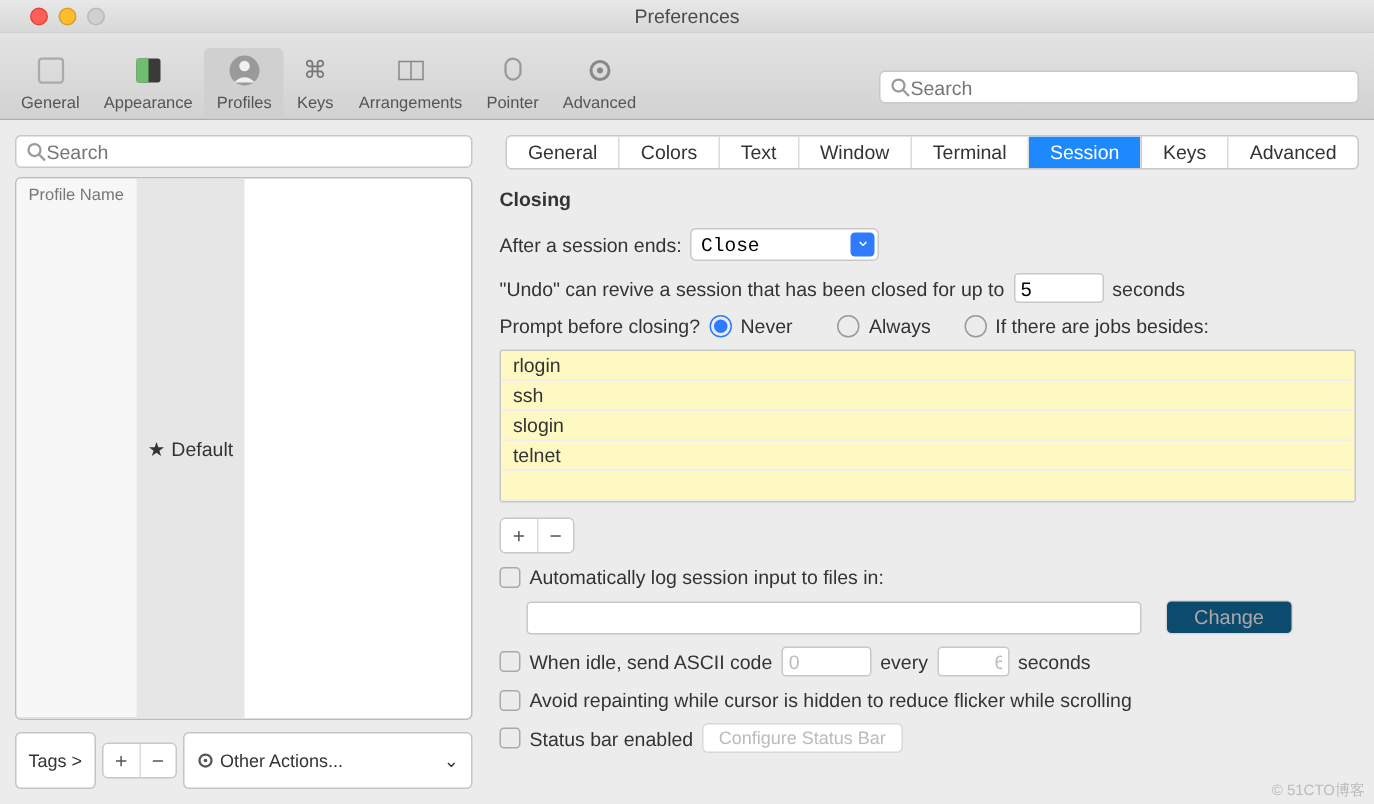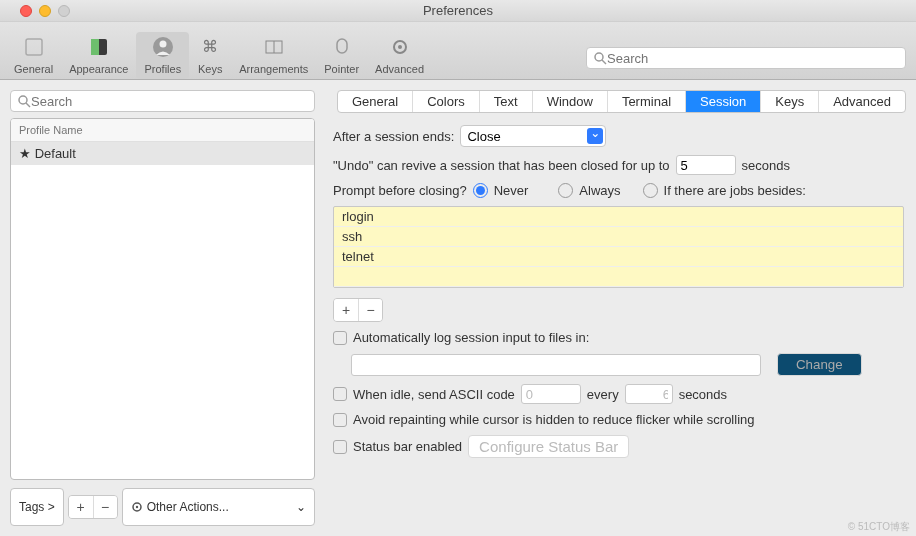--- a/index.html
+++ b/index.html
@@ -14,21 +14,21 @@
   .toolbar { display:flex; align-items:flex-end; padding: 4px 10px 0 6px; background: linear-gradient(#e3e3e3,#d2d2d2); border-bottom:1px solid #b0b0b0; height:58px;}
   .tool { display:flex; flex-direction:column; align-items:center; padding:2px 8px 4px 8px; font-size:11px; color:#555; border-radius:4px; }
   .tool.selected { background:#d0d0d0; }
   .tool .icon { width:26px; height:26px; margin-bottom:3px; display:flex; align-items:center; justify-content:center;}
   .toolbar-search { margin-left:auto; flex:1; max-width:320px; margin-bottom:10px; }
   .search-field { display:flex; align-items:center; background:#fff; border:1px solid #c8c8c8; border-radius:4px; padding:2px 6px; height:22px; }
   .search-field svg { flex:none; }
   .search-field input { border:none; outline:none; flex:1; font-size:13px; background:transparent; }
   .content { display:flex; padding:10px; gap:16px; height:calc(536px - 22px - 58px);}
   .left { width:322px; display:flex; flex-direction:column; }
-  .profiles-box { border:1px solid #bcbcbc; border-radius:4px; background:#fff; flex:1; display:flex; flex-direction:column; overflow:hidden;}
+  .profiles-box { border:1px solid #bcbcbc; border-radius:4px; background:#fff; flex:1; display:flex; overflow:hidden;}
   .profiles-header { font-size:11px; color:#777; padding:5px 8px; border-bottom:1px solid #e0e0e0; background:#f7f7f7;}
   .profile-row { padding:4px 8px; background:#e6e6e6; display:flex; align-items:center; gap:4px;}
   .bottom-bar { display:flex; gap:4px; margin-top:8px; align-items:center;}
   .mac-button { background:#fff; border:1px solid #c4c4c4; border-radius:4px; padding:2px 8px; font-size:12px; height:38px; display:flex; align-items:center; gap:4px; }
   .right { flex:1; display:flex; flex-direction:column; }
   .tabbar { display:flex; background:#fff; border:1px solid #c8c8c8; border-radius:4px; overflow:hidden; align-self:stretch; margin-left:6px; margin-bottom:8px;}
   .tab { padding:3px 14px; font-size:13px; border-right:1px solid #dcdcdc; color:#333; }
   .tab:last-child{border-right:none;}
   .tab.active { background:#1e88ff; color:#fff; }
   .section-title { font-weight:600; margin:4px 0 8px 2px; }
@@ -43,21 +43,21 @@
   .radio:checked{border-color:#2f7bff;}
   .radio:checked::after{content:""; position:absolute; inset:2px; background:#2f7bff; border-radius:50%;}
   .checkbox{appearance:none; width:14px; height:14px; border:1px solid #aaa; border-radius:3px; }
   .listbox { border:1px solid #c8c8c8; background:#fef9c3; border-radius:2px; margin:4px 2px 6px 2px;}
   .listbox .item { padding:2px 8px; border-bottom:1px solid #eee; }
   .listbox .empty{height:20px;}
   .pm-group{display:flex; border:1px solid #c8c8c8; border-radius:4px; overflow:hidden;}
   .pm-group button{background:#fff;border:none;width:24px;height:22px;font-size:14px;color:#555;}
   .pm-group button + button{border-left:1px solid #dcdcdc;}
   .change-btn{ margin-left:10px; background:#0c4a6e; border:1px solid #d8d8d8; color:#aaa; border-radius:4px; padding:3px 18px;}
-  .config-btn{ background:#fff; border:1px solid #d8d8d8; color:#bbb; border-radius:4px; padding:2px 10px; font-size:15px;}
+  .config-btn{ background:#fff; border:1px solid #d8d8d8; color:#bbb; border-radius:4px; padding:2px 10px; font-size:12px;}
   .watermark{position:absolute; bottom:2px; right:6px; font-size:10px; color:#bbb;}
 </style>
 </head>
 <body>
 
 <div class="titlebar">
   <div class="traffic">
     <div class="dot red"></div>
     <div class="dot yellow"></div>
     <div class="dot gray"></div>
@@ -178,43 +178,45 @@
       <div class="tab">General</div>
       <div class="tab">Colors</div>
       <div class="tab">Text</div>
       <div class="tab">Window</div>
       <div class="tab">Terminal</div>
       <div class="tab active">Session</div>
       <div class="tab">Keys</div>
       <div class="tab">Advanced</div>
     </div>
 
+    <div class="section-title">Closing</div>
     <div class="row">
       <span>After a session ends:</span>
-      <span class="select-wrap"><select class="mac" style="width:146px;"><option>Close</option></select></span>
+      <span class="select-wrap"><select class="mac" style="width:126px;font-family:Liberation Mono, monospace;"><option>Close</option></select></span>
     </div>
     <div class="row">
       <span>"Undo" can revive a session that has been closed for up to</span>
       <input class="num" value="5" style="">
       <span>seconds</span>
     </div>
     <div class="row">
       <span>Prompt before closing?</span>
       <input type="radio" class="radio" checked="" style="">
         <span>Never</span>
       <span style="width:18px;"></span>
       <input type="radio" class="radio" style="">
         <span>Always</span>
       <span style="width:10px;"></span>
       <input type="radio" class="radio" style="">
         <span>If there are jobs besides:</span>
     </div>
     <div class="listbox">
       <div class="item">rlogin</div>
       <div class="item">ssh</div>
+      <div class="item">slogin</div>
       <div class="item">telnet</div>
       <div class="item empty"></div>
     </div>
     <div class="row">
       <div class="pm-group">
         <button>+</button>
         <button>−</button>
       </div>
     </div>
 

